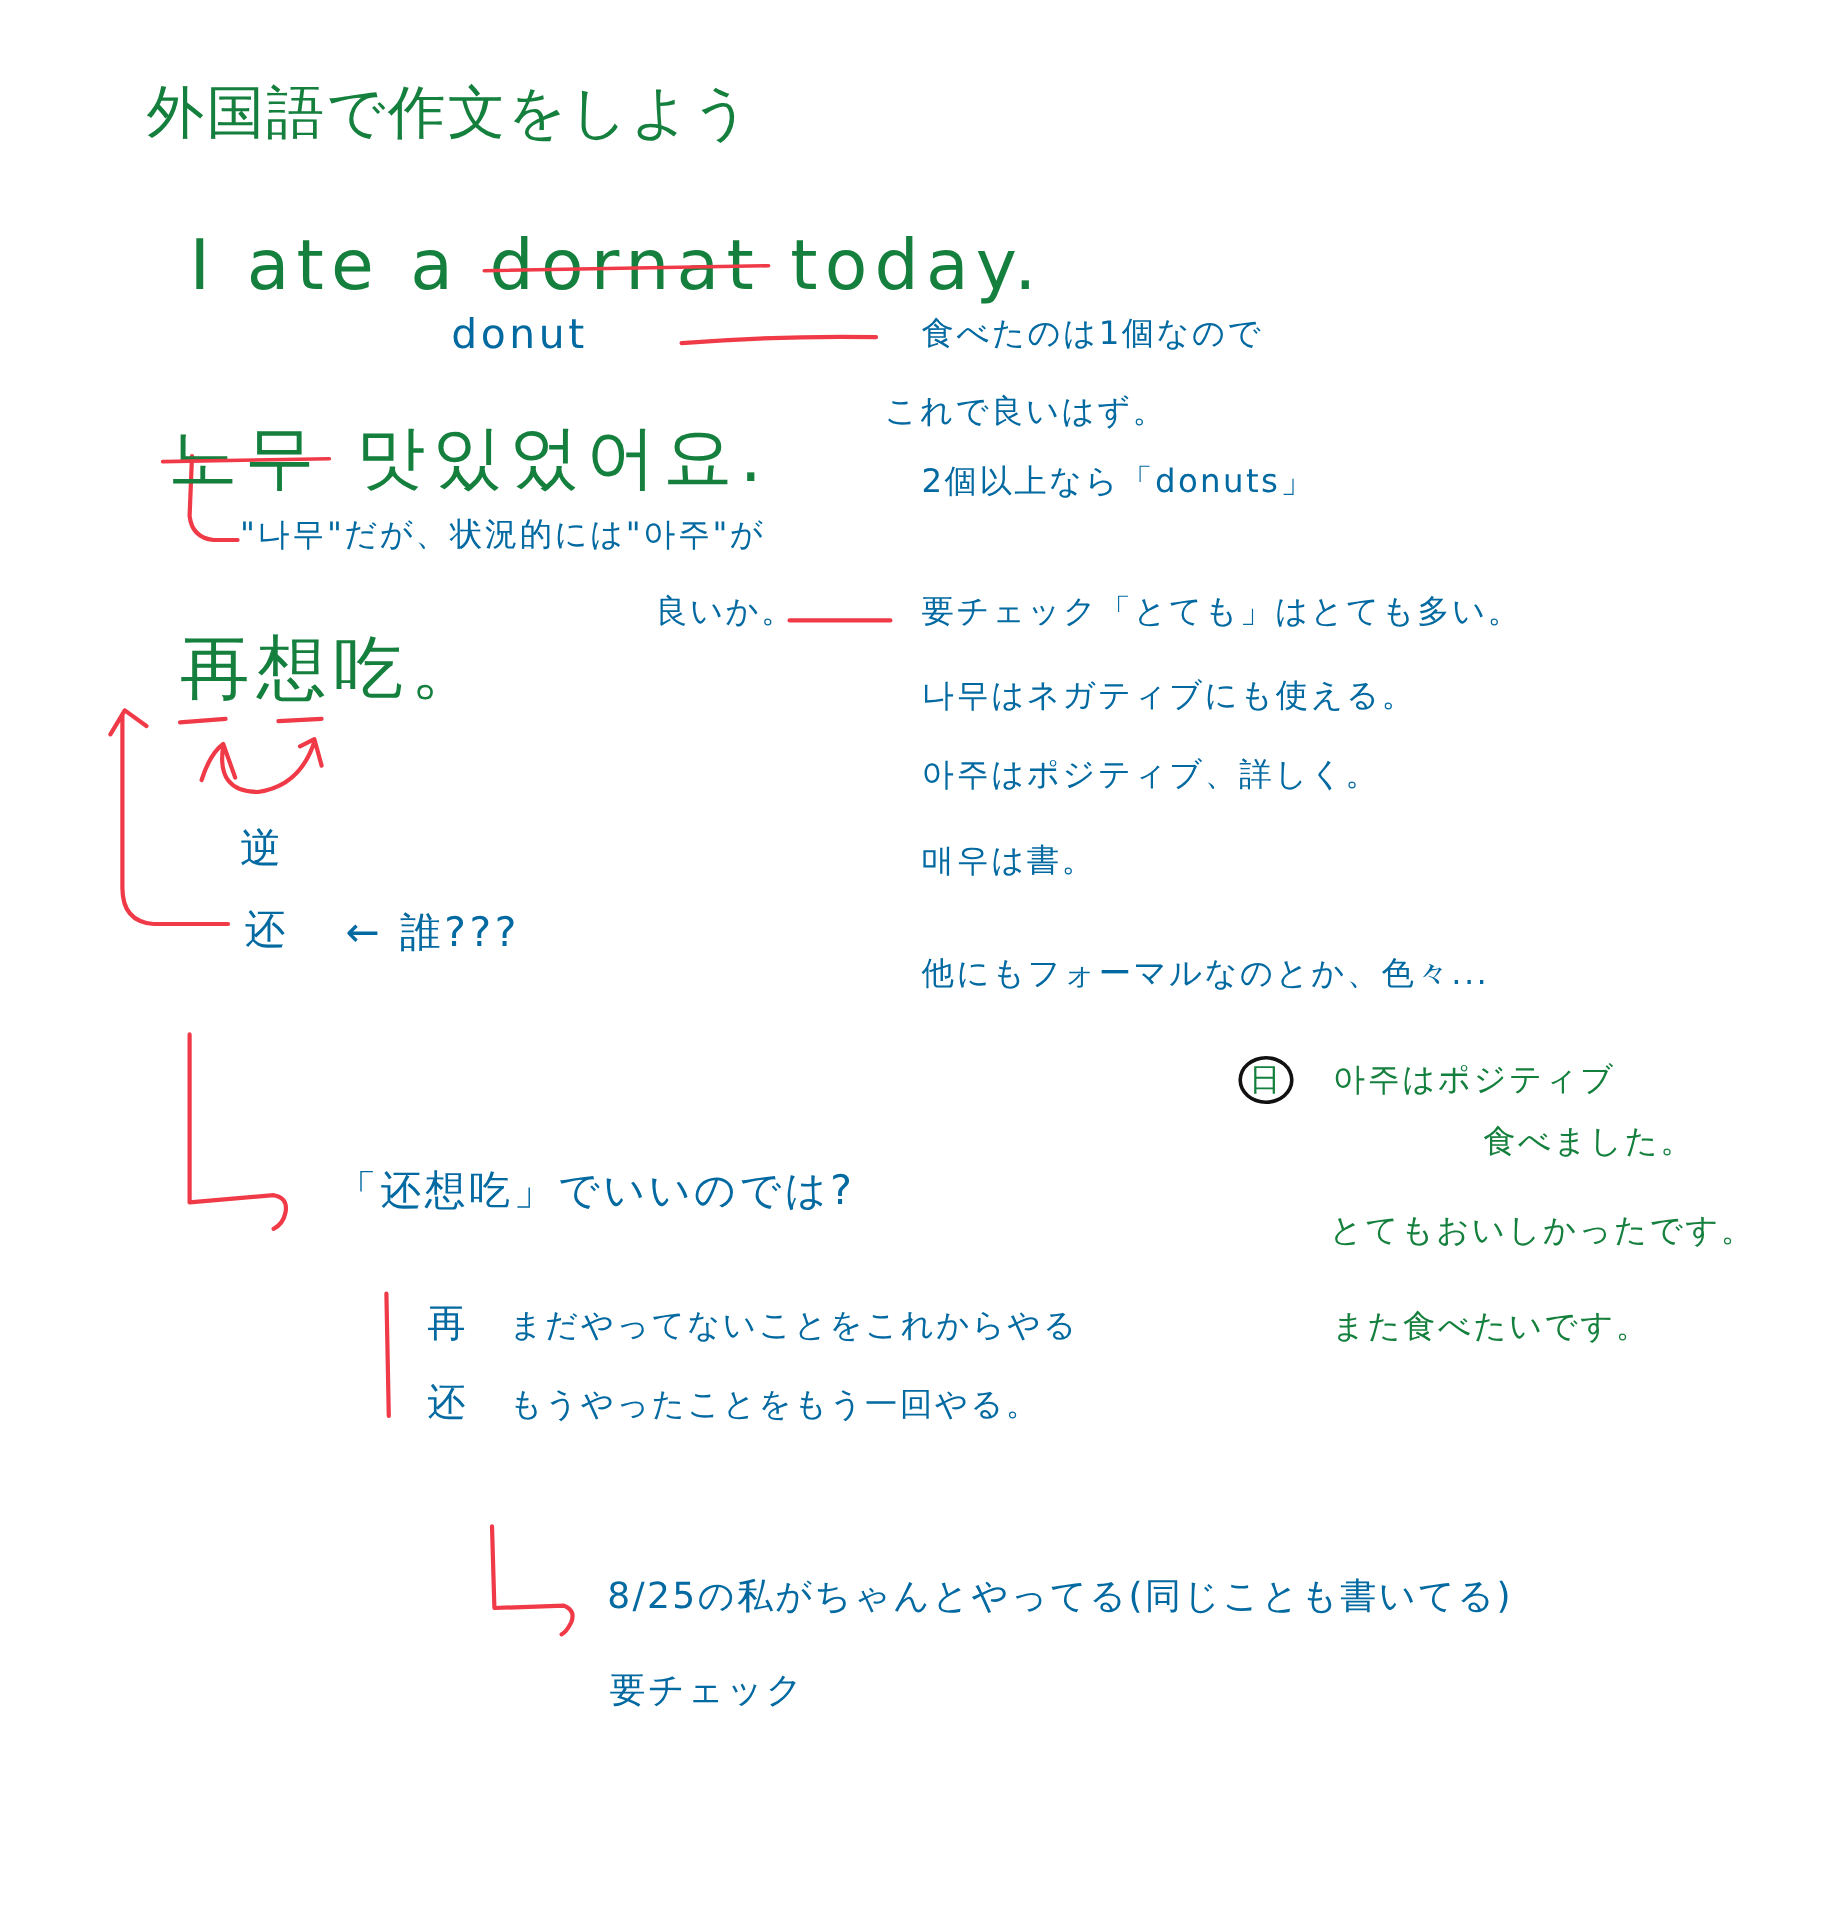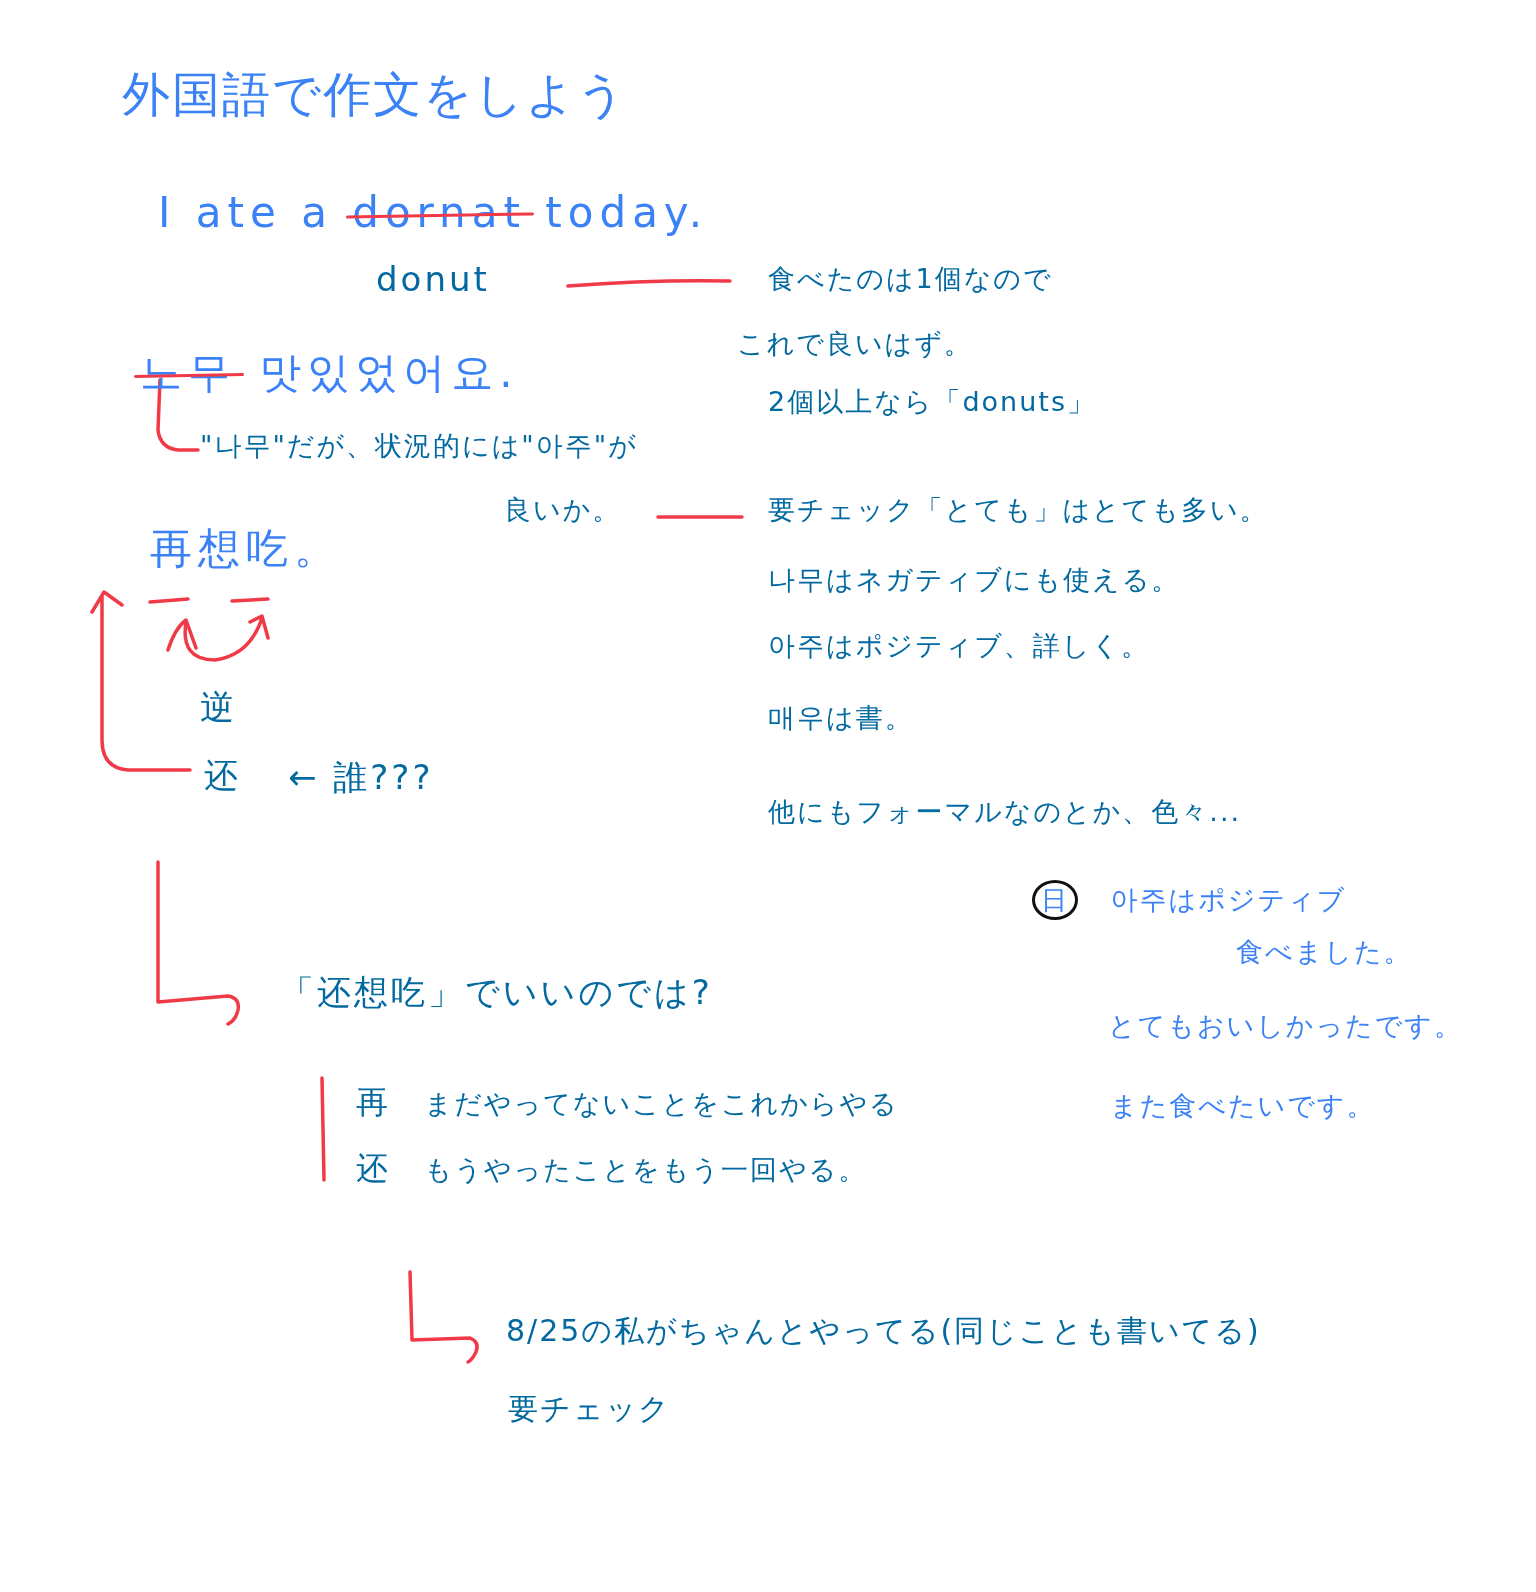--- a/index.html
+++ b/index.html
@@ -1,22 +1,22 @@
 <!DOCTYPE html>
 <html><head>
 <meta charset="utf-8">
 <style>
   html, body { margin: 0; padding: 0; background: #ffffff; }
   body { width: 1536px; height: 1592px; position: relative; overflow: hidden;
          font-family: "DejaVu Sans", sans-serif; }
   .ink { position: absolute; white-space: nowrap; line-height: 1; }
-  .black { color: #3b82f6; }
+  .black { color: #15803d; }
   .red { color: #0369a1; }
   .title { font-size: 48px; letter-spacing: 2px; }
-  .big { font-size: 42px; letter-spacing: 6px; }
+  .big { font-size: 58px; letter-spacing: 6px; }
   .mid { font-size: 34px; letter-spacing: 3px; }
   .note { font-size: 27px; letter-spacing: 2px; }
   .strike { position: relative; display: inline-block; }
   .strike::after { content: ""; position: absolute; left: -6px; right: -8px; top: 52%;
                    height: 3px; background: #f03a47; border-radius: 2px; transform: rotate(-1deg); }
   svg.lines { position: absolute; left: 0; top: 0; width: 1536px; height: 1592px; pointer-events: none; }
   svg.lines path, svg.lines line { stroke: #f03a47; stroke-width: 3.5; fill: none; stroke-linecap: round; stroke-linejoin: round; }
   .circled { display: inline-block; border: 3px solid #111; border-radius: 50%; width: 40px; height: 34px;
              text-align: center; line-height: 34px; font-size: 26px; margin-right: 22px; }
 </style>
@@ -55,21 +55,21 @@
 <div class="ink red mid" style="left:376px; top:262px;">donut</div>
 <div class="ink red note" style="left:768px; top:265px;">食べたのは1個なので</div>
 <div class="ink red note" style="left:737px; top:330px;">これで良いはず。</div>
 <div class="ink red note" style="left:768px; top:388px;">2個以上なら「donuts」</div>
 
 <div class="ink black big" style="left:140px; top:352px;">
   <span class="strike">노무</span>
   <span style="margin-left:4px;">맛있었어요.</span>
 </div>
 <div class="ink red note" style="left:200px; top:432px;">"나무"だが、状況的には"아주"が</div>
-<div class="ink red note" style="left:504px; top:496px;">良いか。</div>
+<div class="ink red note" style="left:546px; top:496px;">良いか。</div>
 <div class="ink red note" style="left:768px; top:496px;">要チェック「とても」はとても多い。</div>
 <div class="ink red note" style="left:768px; top:566px;">나무はネガティブにも使える。</div>
 <div class="ink red note" style="left:768px; top:632px;">아주はポジティブ、詳しく。</div>
 <div class="ink red note" style="left:768px; top:704px;">매우は書。</div>
 <div class="ink red note" style="left:768px; top:798px;">他にもフォーマルなのとか、色々...</div>
 
 <div class="ink black big" style="left:150px; top:528px;">再想吃。</div>
 <div class="ink red mid" style="left:200px; top:690px;">逆</div>
 <div class="ink red mid" style="left:204px; top:758px;">还</div>
 <div class="ink red mid" style="left:288px; top:760px;">← 誰???</div>

